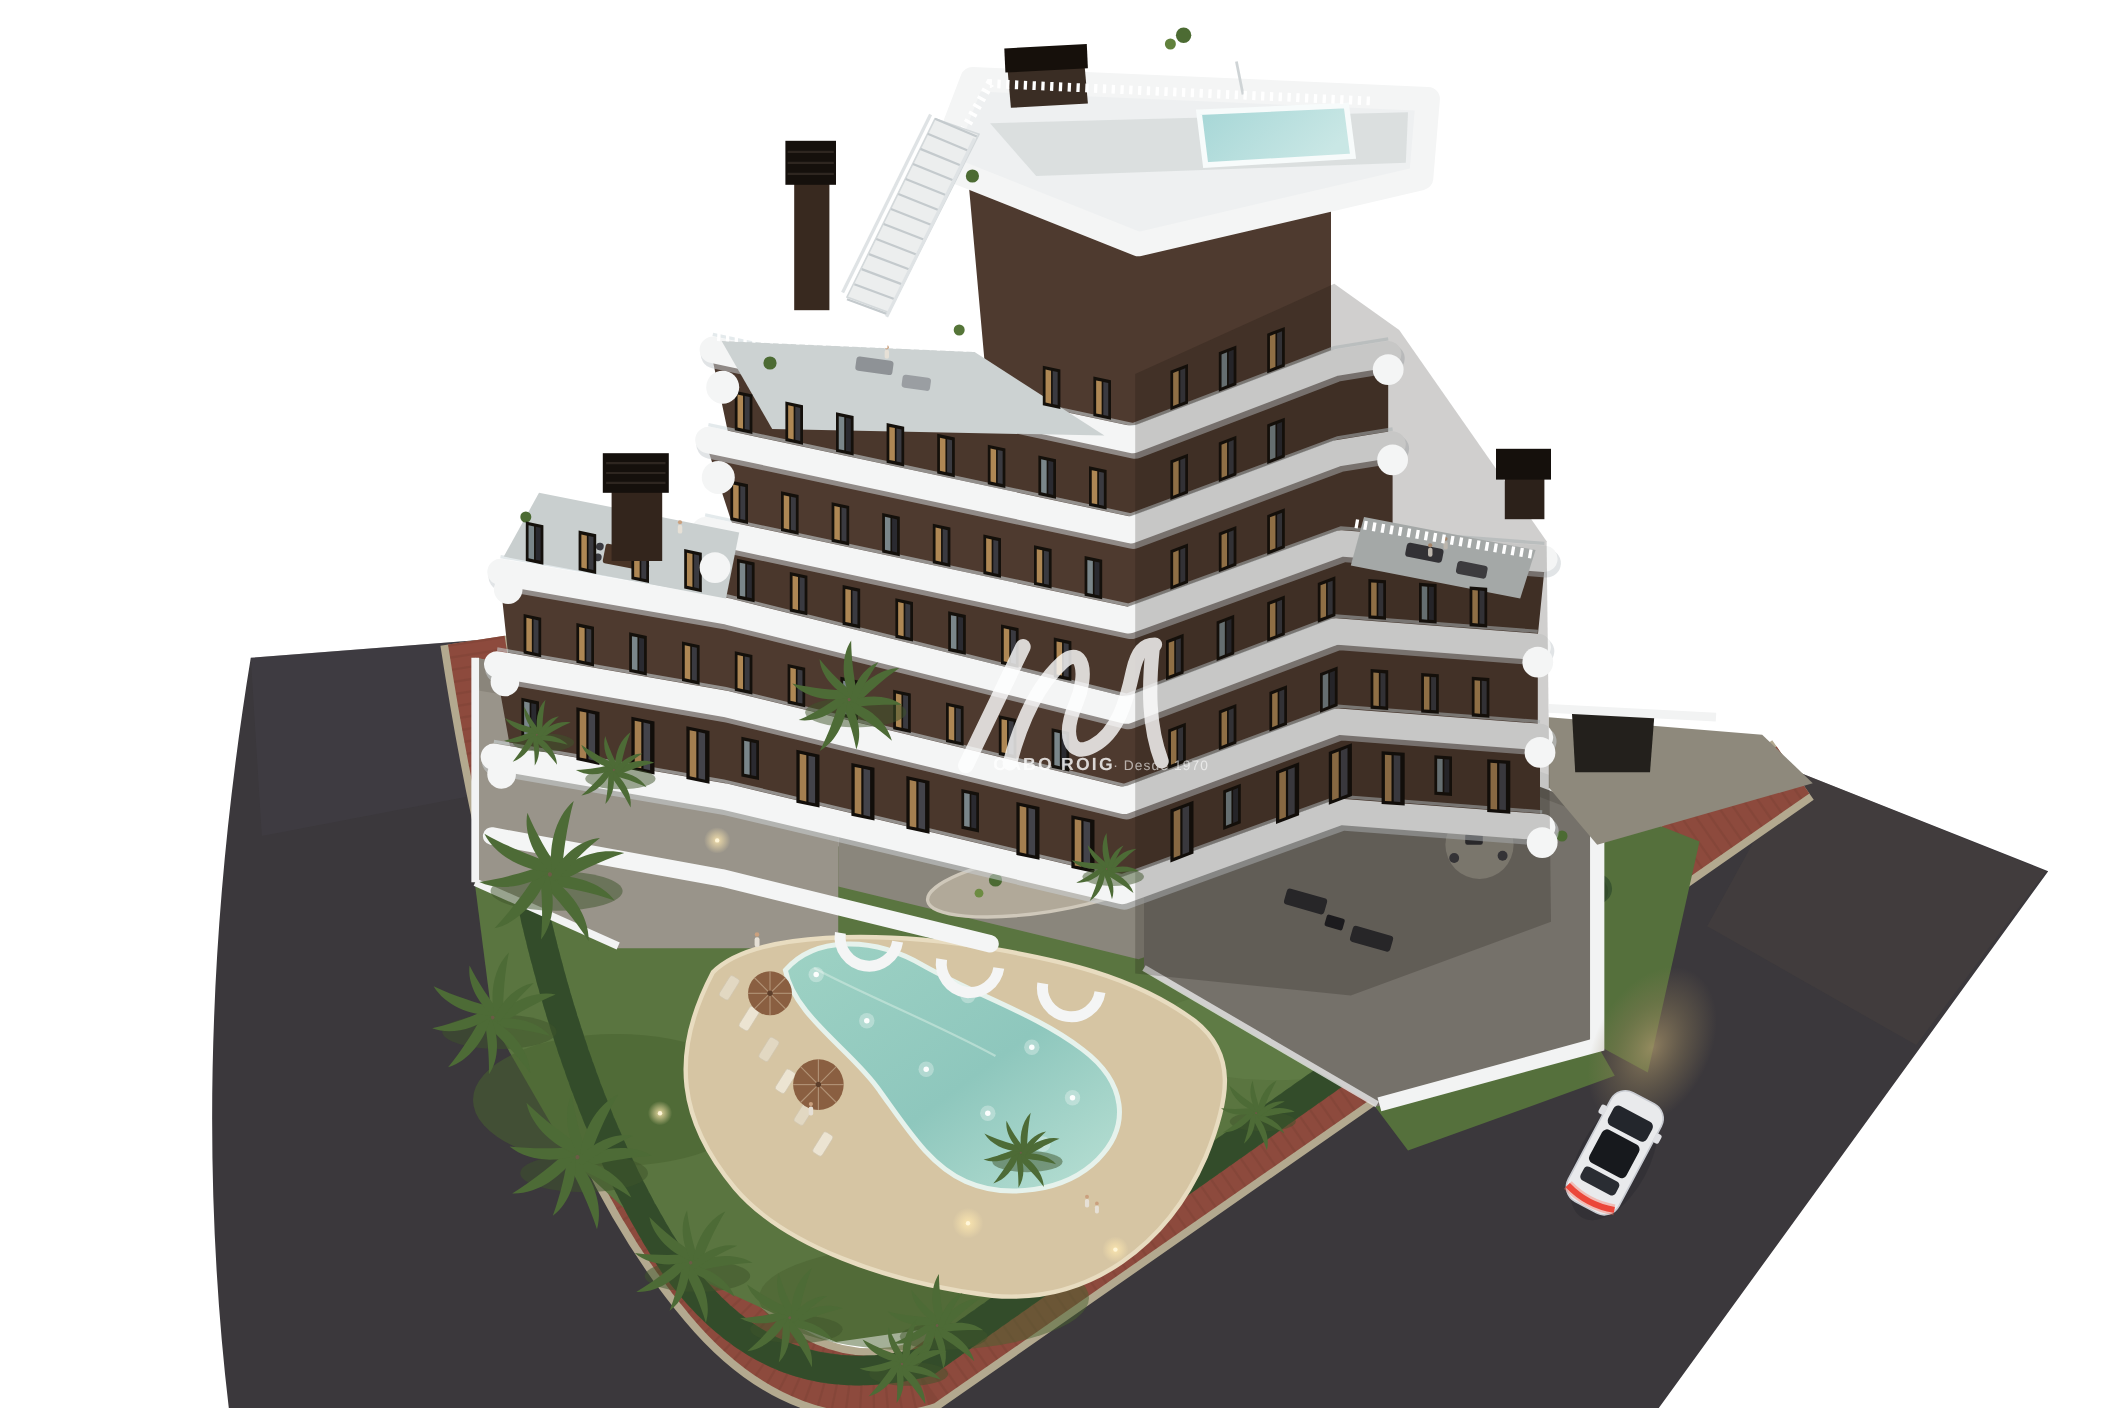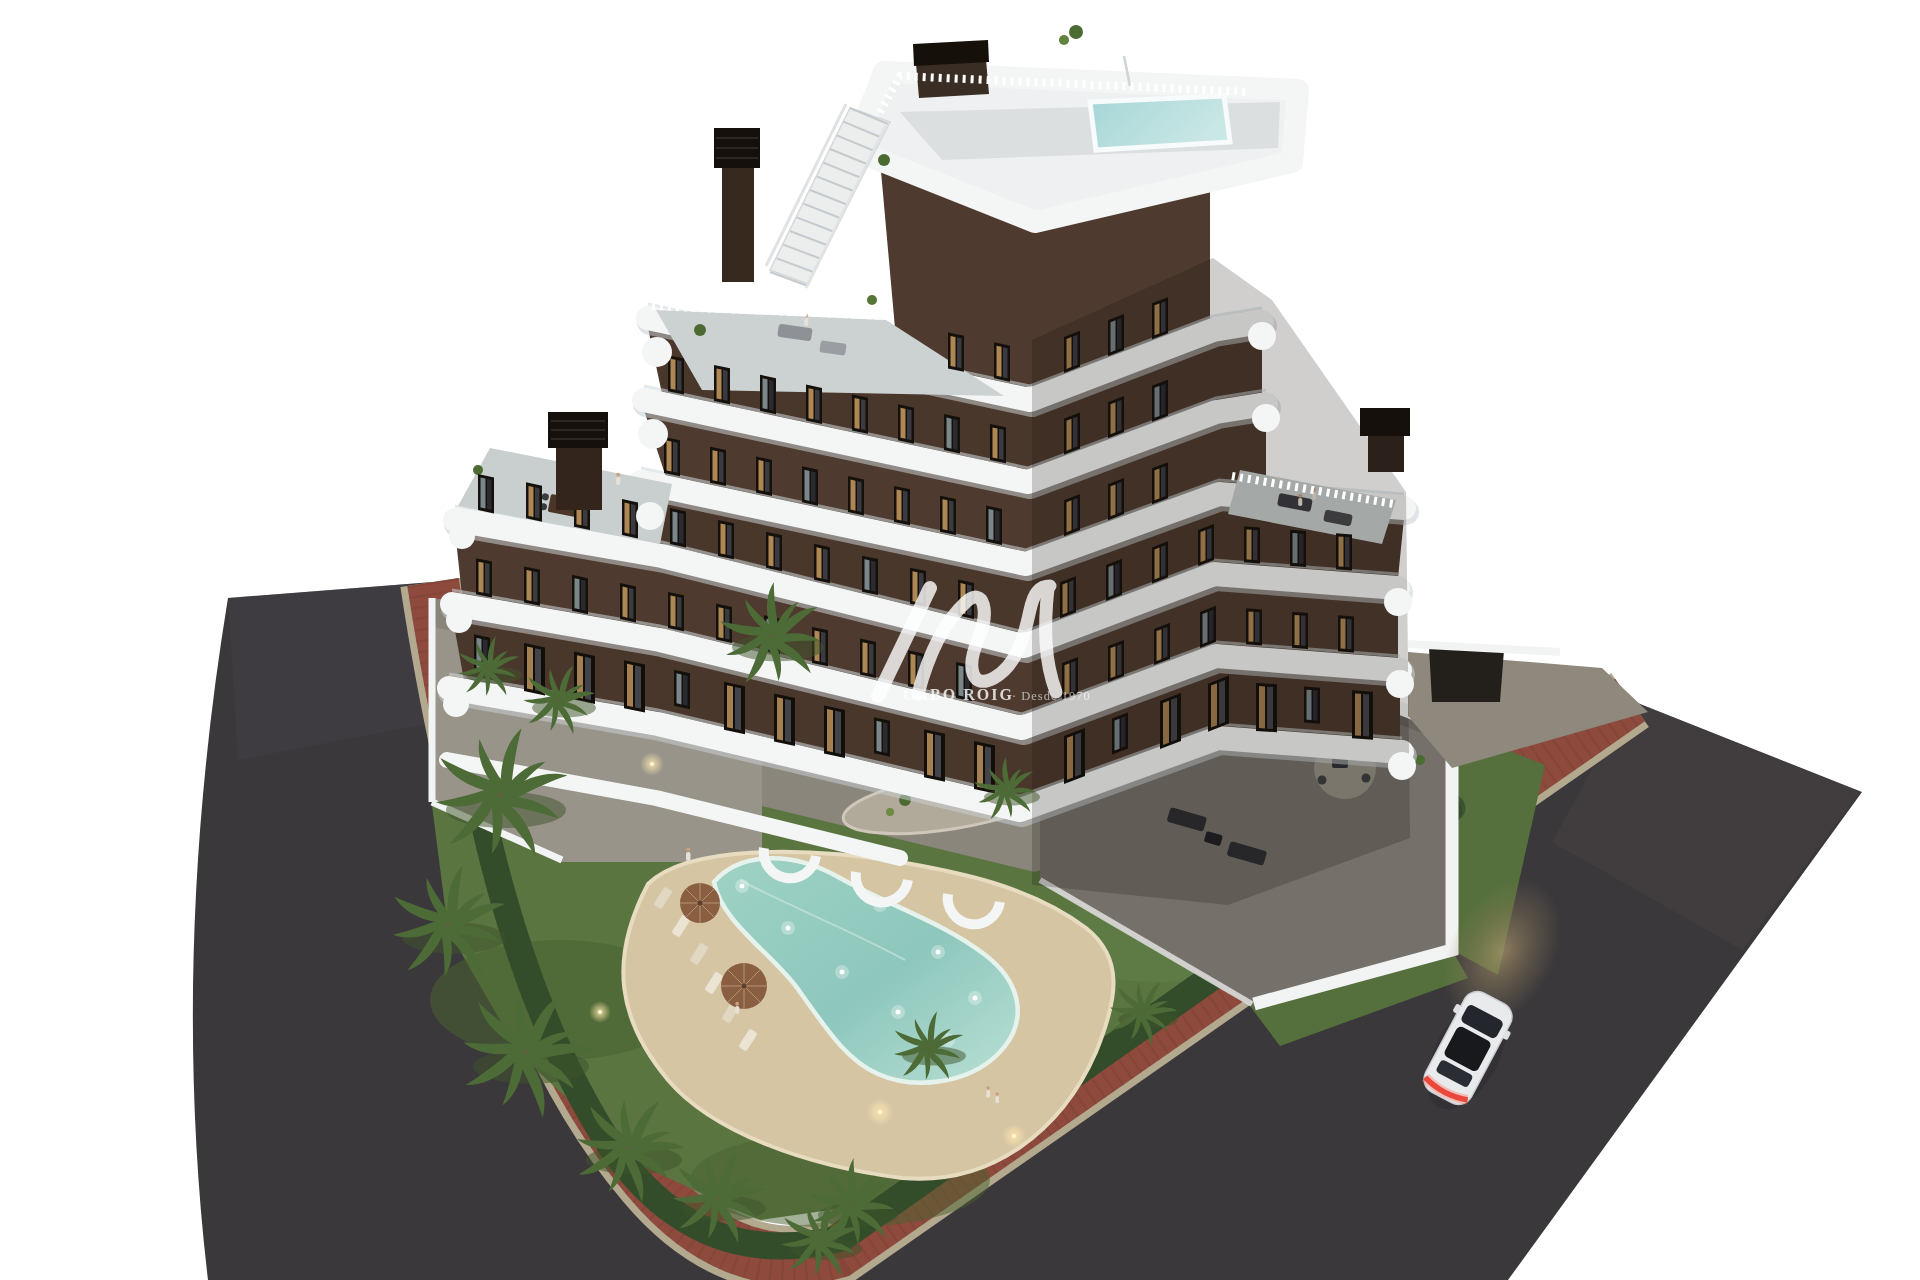--- a/index.html
+++ b/index.html
@@ -1,17 +1,17 @@
 <!DOCTYPE html>
 <html><head>
 <meta charset="utf-8">
 <style>
   html,body{margin:0;padding:0;background:#ffffff;}
   .stage{position:relative;width:1920px;height:1280px;background:#ffffff;overflow:hidden;
-         font-family:Liberation Serif, serif;}
+         font-family:Liberation Sans, sans-serif;}
   svg{position:absolute;left:0;top:0;display:block;}
   .wm-brand{font-weight:bold;font-size:16px;letter-spacing:2px;fill:#ffffff;}
   .wm-tag{font-weight:400;font-size:12.5px;letter-spacing:1px;fill:#ffffff;opacity:.75;}
 </style>
 </head>
 <body>
 
 <div class="stage">
 <svg width="1920" height="1280" viewBox="0 0 1920 1280">
   <defs>

